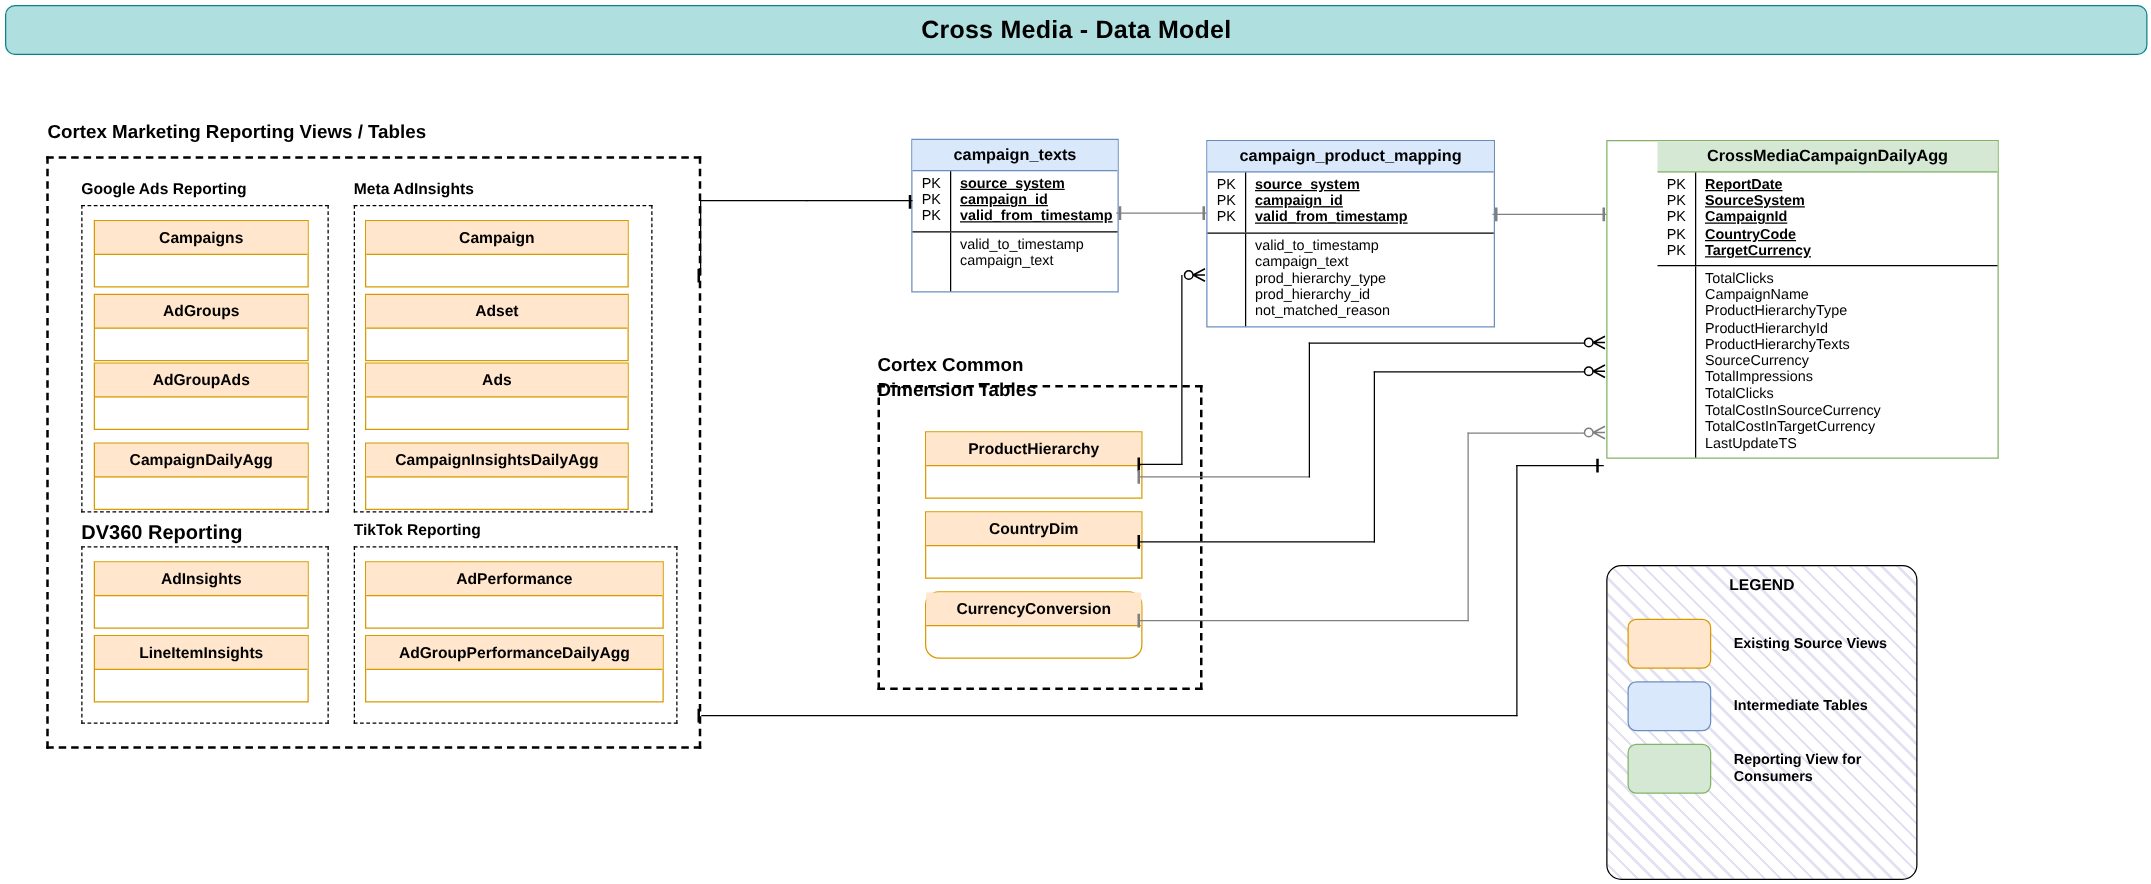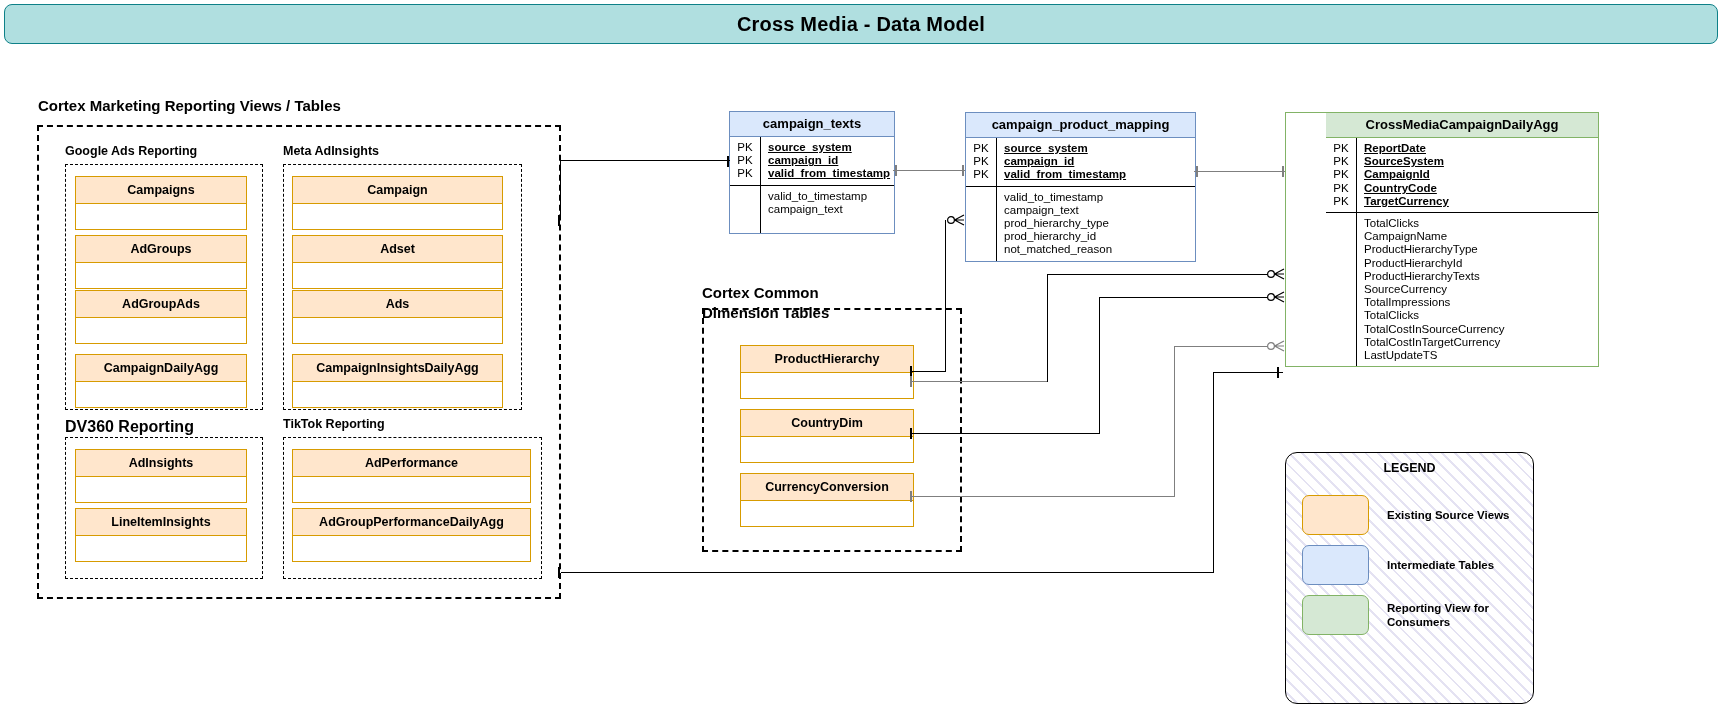--- a/index.html
+++ b/index.html
@@ -143,21 +143,21 @@
 <div class="dashed" style="left:702px;top:308px;width:256px;height:240px;"></div>
 
 <div class="vbox" style="left:740px;top:345px;width:172px;">
   <div class="hdr">ProductHierarchy</div>
   <div class="body"></div>
 </div>
 <div class="vbox" style="left:740px;top:409px;width:172px;">
   <div class="hdr">CountryDim</div>
   <div class="body"></div>
 </div>
-<div class="vbox" style="left:740px;top:473px;width:172px;">
+<div class="vbox" style="left:740px;top:473px;width:172px;border-radius:11px;">
   <div class="hdr">CurrencyConversion</div>
   <div class="body"></div>
 </div>
 
 <div class="ent blue" style="left:729px;top:111px;width:164px;">
   <div class="ehdr">campaign_texts</div>
   <div class="grp pkgrp">
     <div class="kcol">
       <span>PK</span>
       <span>PK</span>

